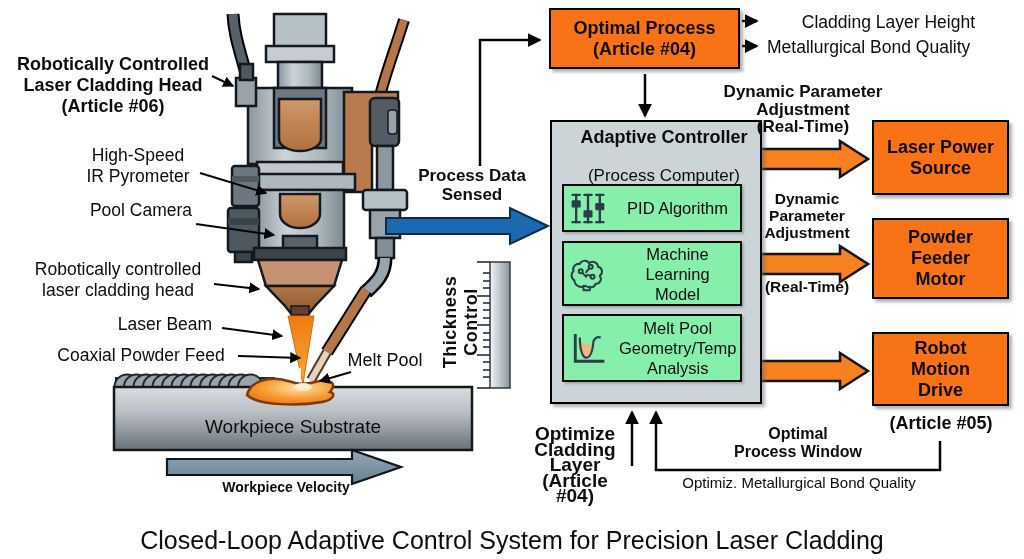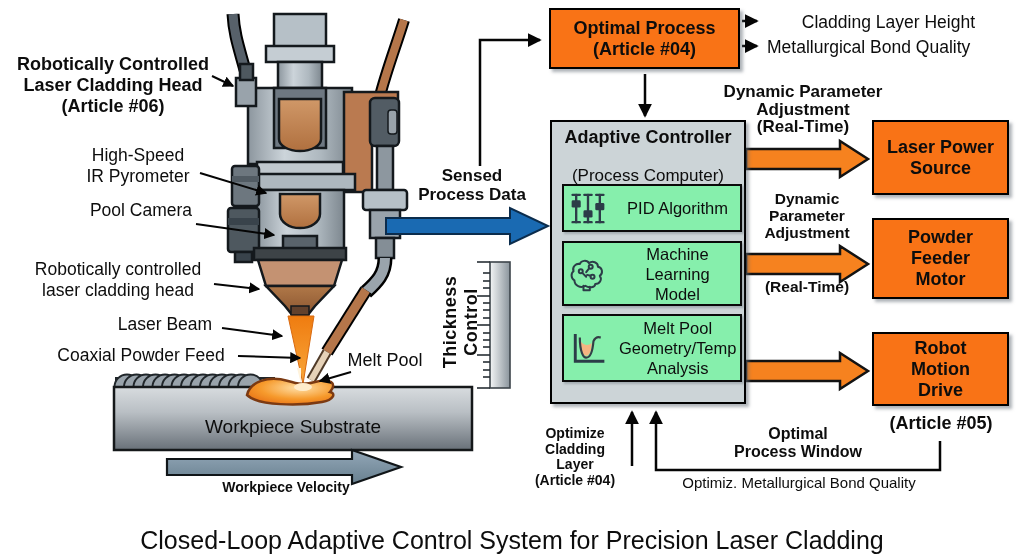--- a/index.html
+++ b/index.html
@@ -15,20 +15,21 @@
   .box{
     position:absolute;z-index:1;background:#f97316;border:2.5px solid #000;
     box-shadow:3px 3px 3px rgba(96,106,116,.5);
     display:flex;align-items:center;justify-content:center;text-align:center;
     font-weight:700;font-size:18px;line-height:21px;
   }
   .box .lines span{display:block;}
   .controller{
     position:absolute;z-index:1;background:#ccd4d7;border:2.5px solid #000;
     box-shadow:3px 3px 3px rgba(96,106,116,.5);
+    padding-left:16px;
   }
   .ctl-title{margin-top:5px;text-align:center;font-weight:700;font-size:18px;line-height:21px;}
   .ctl-sub{text-align:center;font-weight:400;font-size:17px;line-height:20px;margin-top:18px;}
   .module{
     position:absolute;background:#86efac;border:2px solid #0a0a0a;
     box-shadow:2px 2px 2px rgba(90,100,110,.35);
     display:flex;align-items:center;padding:0 4px;gap:11px;
   }
   .module .mlines{flex:1;text-align:center;font-size:16.5px;line-height:20px;font-weight:400;}
   .module .mlines span{display:block;}
@@ -264,22 +265,22 @@
   <div class="lbl" style="left:114px;top:416px;width:358px;font-size:19px;">Workpiece Substrate</div>
 
   <div class="lbl" style="left:170px;top:479px;width:232px;font-size:14px;font-weight:700;">Workpiece Velocity</div>
 
   <div class="lbl thickness" style="left:397px;top:300px;width:130px;height:44px;">
       <span>Thickness</span>
       <span>Control</span>
     </div>
 
   <div class="lbl" style="left:404px;top:166px;width:136px;font-size:17px;font-weight:700;line-height:19px;">
+      <span>Process Data</span>
       <span>Sensed</span>
-      <span>Process Data</span>
     </div>
 
   <div class="box" style="left:549px;top:8px;width:187px;height:57px;">
     <div class="lines">
         <span>Optimal Process</span>
         <span>(Article #04)</span>
       </div>
   </div>
 
   <div class="lbl reg17" style="left:723px;top:12px;width:252px;text-align:right;">Cladding Layer Height</div>
@@ -375,21 +376,21 @@
 
   <div class="box" style="left:872px;top:332px;width:133px;height:70px;">
     <div class="lines">
         <span>Robot</span>
         <span>Motion</span>
         <span>Drive</span>
       </div>
   </div>
   <div class="lbl bold18" style="left:872px;top:413px;width:138px;">(Article #05)</div>
 
-  <div class="lbl" style="left:526px;top:426px;width:98px;font-size:14px;font-weight:700;line-height:15.5px;">
+  <div class="lbl" style="left:526px;top:426px;width:98px;font-size:19px;font-weight:700;line-height:15.5px;">
       <span>Optimize</span>
       <span>Cladding</span>
       <span>Layer</span>
       <span>(Article #04)</span>
     </div>
 
   <div class="lbl" style="left:706px;top:425px;width:184px;font-size:16px;font-weight:700;line-height:17.5px;">
       <span>Optimal</span>
       <span>Process Window</span>
     </div>

